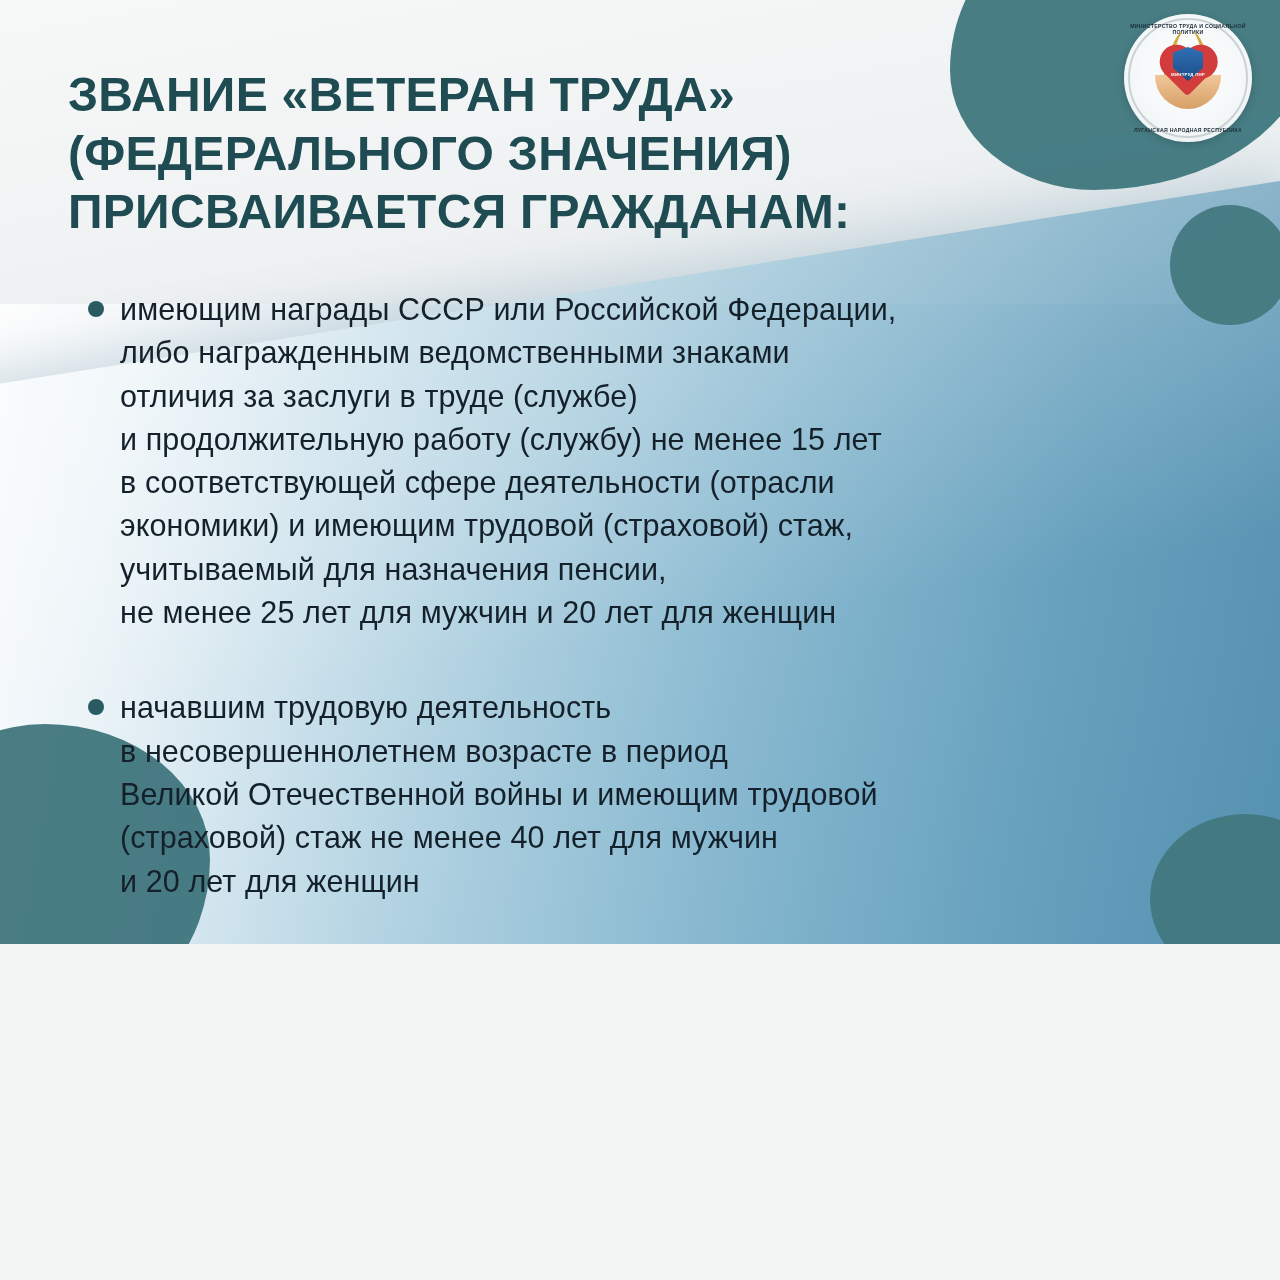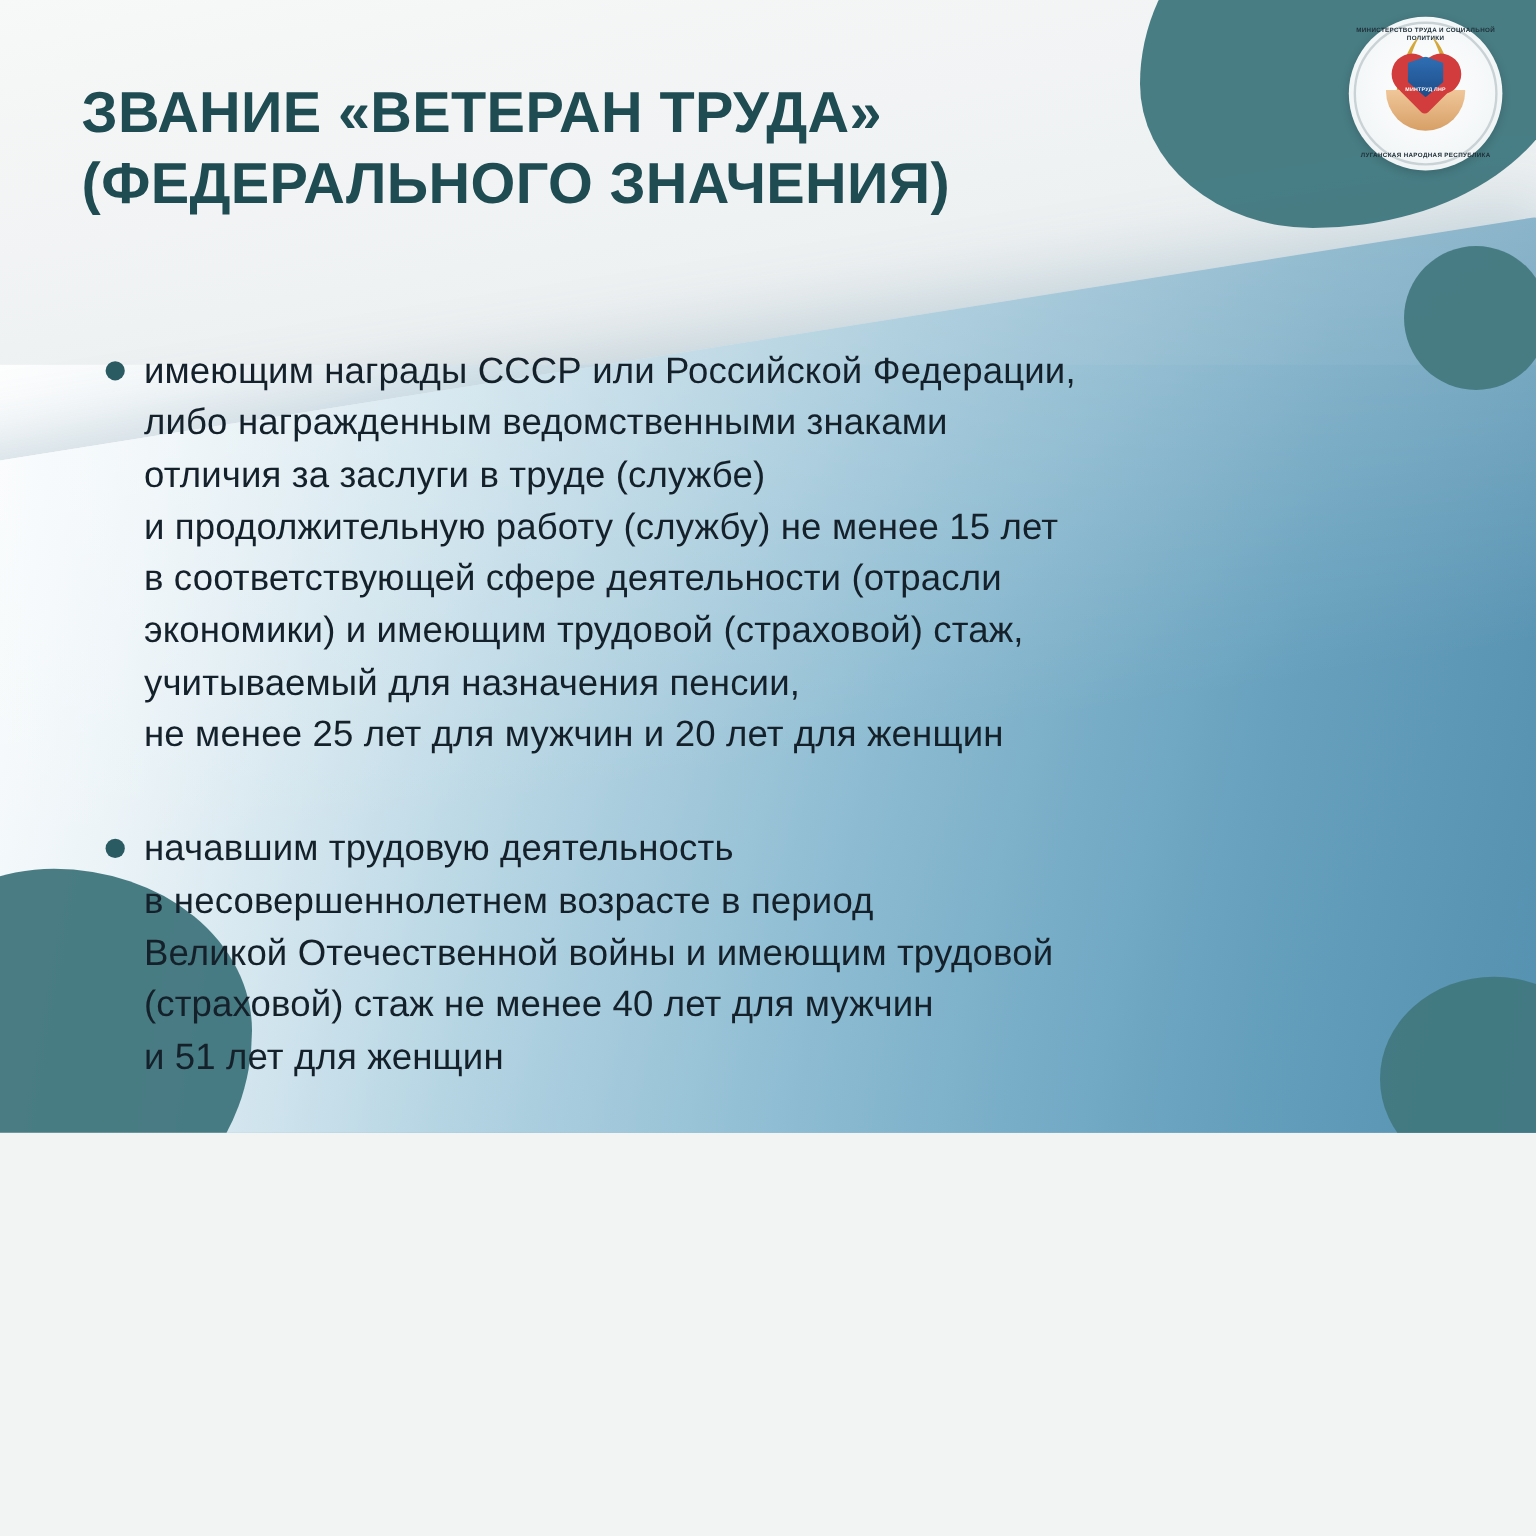--- a/index.html
+++ b/index.html
@@ -259,37 +259,38 @@
       <div class="emblem-hands"></div>
       <div class="emblem-heart"></div>
       <div class="emblem-shield"></div>
       <div class="emblem-shield-text">МИНТРУД ЛНР</div>
     </div>
   </div>
 
   <h1 class="heading">
     <span class="hline">ЗВАНИЕ «ВЕТЕРАН ТРУДА»</span>
     <span class="hline">(ФЕДЕРАЛЬНОГО ЗНАЧЕНИЯ)</span>
+    <span class="hline">ПРИСВАИВАЕТСЯ ГРАЖДАНАМ:</span>
   </h1>
 
   <div class="bullets">
     <div class="bullet-item">
       <span class="bullet-dot"></span>
       <span class="bullet-text">имеющим награды СССР или Российской Федерации,
 либо награжденным ведомственными знаками
 отличия за заслуги в труде (службе)
 и продолжительную работу (службу) не менее 15 лет
 в соответствующей сфере деятельности (отрасли
 экономики) и  имеющим трудовой (страховой) стаж,
 учитываемый для назначения пенсии,
 не менее 25 лет для мужчин и 20 лет для женщин</span>
     </div>
     <div class="bullet-item">
       <span class="bullet-dot"></span>
       <span class="bullet-text">начавшим трудовую деятельность
 в несовершеннолетнем возрасте в период
 Великой Отечественной войны и имеющим трудовой
 (страховой) стаж не менее 40 лет для мужчин
-и 51 лет для женщин</span>
+и 20 лет для женщин</span>
     </div>
   </div>
 
 </div>
 
 </body></html>

